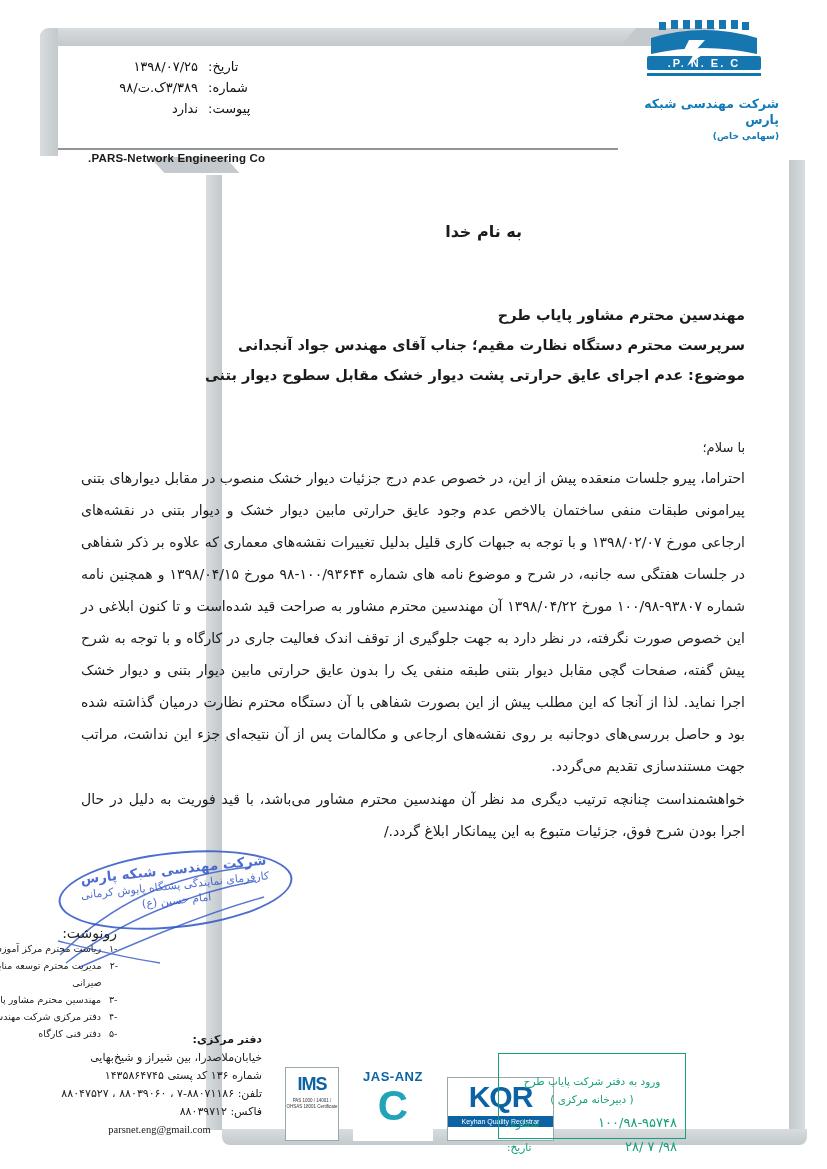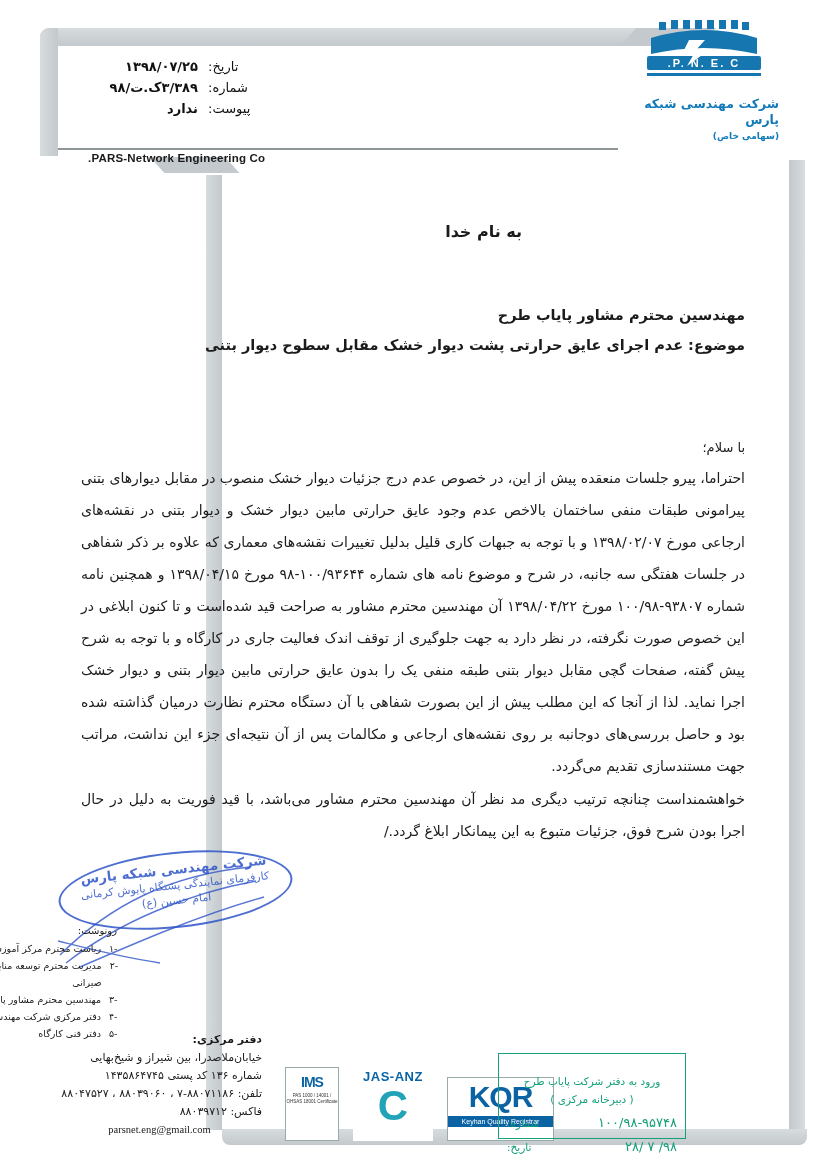--- a/index.html
+++ b/index.html
@@ -70,21 +70,21 @@
     position:absolute;
     right:565px; top:56px;
     width:195px;
     font-size:13px;
     line-height:21px;
     color:#111;
     direction:rtl;
   }
   .meta-row { display:flex; justify-content:flex-start; gap:10px; }
   .meta-label { width:54px; text-align:left; }
-  .meta-value { text-align:right; flex:1;font-weight:bold; }
+  .meta-value { text-align:right; flex:1; }
 
   .company-name-en {
     position:absolute;
     left:88px; top:152px;
     font-family:"Liberation Sans", sans-serif;
     font-size:11.5px;
     font-weight:bold;
     letter-spacing:.2px;
     color:#1a1a1a;
   }
@@ -167,21 +167,21 @@
     position:absolute;
     left:50px; top:845px;
     width:240px; height:125px;
     pointer-events:none;
   }
 
   
   .cc-title {
     position:absolute;
     right:710px; top:925px;
-    font-size:10px;
+    font-size:14px;
     color:#222;
   }
   .cc {
     position:absolute;
     right:700px; top:940px;
     width:440px;
     direction:rtl;
     font-size:9.5px;
     line-height:17px;
   }
@@ -213,21 +213,21 @@
     align-items:flex-end;
     gap:14px;
   }
   .cert {
     border:1px solid #9aa;
     background:#fff;
     text-align:center;
     font-family:"Liberation Sans", sans-serif;
   }
   .cert-ims { width:52px; height:66px; padding-top:6px; }
-  .cert-ims .big { color:#0b63a3; font-size:14px; font-weight:bold; letter-spacing:-1px;}
+  .cert-ims .big { color:#0b63a3; font-size:18px; font-weight:bold; letter-spacing:-1px;}
   .cert-ims .sm { font-size:4.5px; line-height:6px; color:#333; margin-top:3px;}
   .cert-kqr { width:105px; height:58px; padding-top:4px; }
   .cert-kqr .big { color:#0b63a3; font-size:30px; font-weight:bold; letter-spacing:-1px; line-height:30px;}
   .cert-kqr .sm { font-size:7px; background:#0b63a3; color:#fff; margin-top:4px; padding:2px 0; }
   .cert-jas { width:80px; height:72px; border:none; text-align:center;}
   .cert-jas .lbl { color:#0b63a3; font-size:13px; font-weight:bold; letter-spacing:.5px;}
   .cert-jas .cmark { font-size:42px; color:#22a3b8; line-height:44px; font-weight:bold;}
 
   
   .entry-stamp {
@@ -303,20 +303,21 @@
   <div class="logo-sub">
     <span>شرکت مهندسی شبکه پارس</span>
     <small>(سهامی خاص)</small>
   </div>
 </div>
 
 <div class="bismillah">به نام خدا</div>
 
 <div class="addr">
   <div>مهندسین محترم مشاور پایاب طرح</div>
+  <div>سرپرست محترم دستگاه نظارت مقیم؛ جناب آقای مهندس جواد آنجدانی</div>
   <div>موضوع: عدم اجرای عایق حرارتی پشت دیوار خشک مقابل سطوح دیوار بتنی</div>
 </div>
 
 <div class="salaam">با سلام؛</div>
 
 <div class="para" id="p1">احتراما، پیرو جلسات منعقده پیش از این، در خصوص عدم درج جزئیات دیوار خشک منصوب در مقابل دیوارهای بتنی پیرامونی طبقات منفی ساختمان بالاخص عدم وجود عایق حرارتی مابین دیوار خشک و دیوار بتنی در نقشه‌های ارجاعی مورخ ۱۳۹۸/۰۲/۰۷ و با توجه به جبهات کاری قلیل بدلیل تغییرات نقشه‌های معماری که علاوه بر ذکر شفاهی در جلسات هفتگی سه جانبه، در شرح و موضوع نامه های شماره ۱۰۰/۹۳۶۴۴-۹۸ مورخ ۱۳۹۸/۰۴/۱۵ و همچنین نامه شماره ۹۳۸۰۷-۱۰۰/۹۸ مورخ ۱۳۹۸/۰۴/۲۲ آن مهندسین محترم مشاور به صراحت قید شده‌است و تا کنون ابلاغی در این خصوص صورت نگرفته، در نظر دارد به جهت جلوگیری از توقف اندک فعالیت جاری در کارگاه و با توجه به شرح پیش گفته، صفحات گچی مقابل دیوار بتنی طبقه منفی یک را بدون عایق حرارتی مابین دیوار بتنی و دیوار خشک اجرا نماید. لذا از آنجا که این مطلب پیش از این بصورت شفاهی با آن دستگاه محترم نظارت درمیان گذاشته شده بود و حاصل بررسی‌های دوجانبه بر روی نقشه‌های ارجاعی و مکالمات پس از آن نتیجه‌ای جزء این نداشت، مراتب جهت مستندسازی تقدیم می‌گردد.</div>
 <div class="para" id="p2">خواهشمنداست چنانچه ترتیب دیگری مد نظر آن مهندسین محترم مشاور می‌باشد، با قید فوریت به دلیل در حال اجرا بودن شرح فوق، جزئیات متبوع به این پیمانکار ابلاغ گردد./</div>
 
 <div class="stamp">
   <b>شرکت مهندسی شبکه پارس</b><br>

